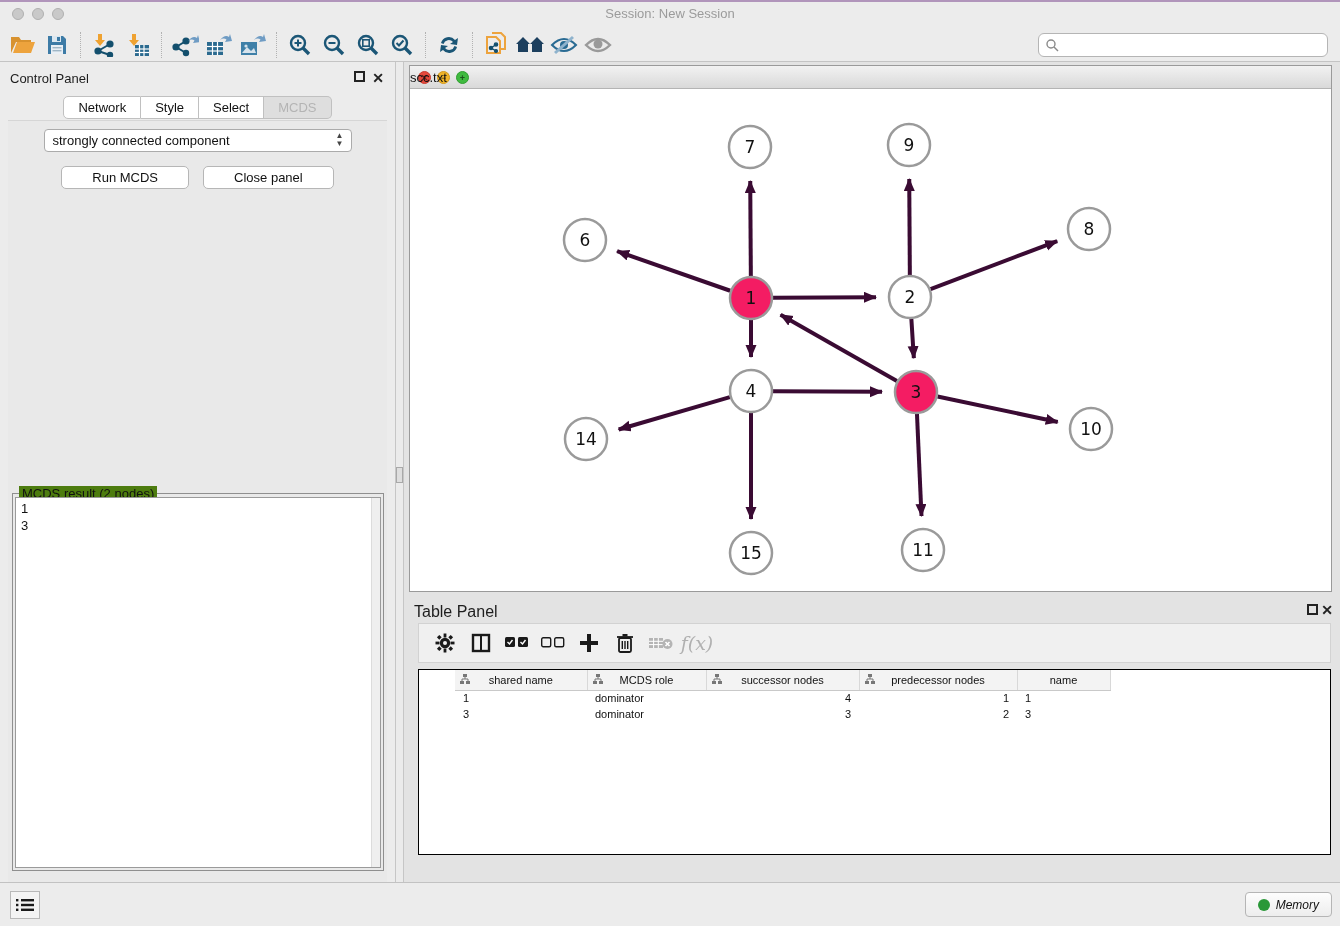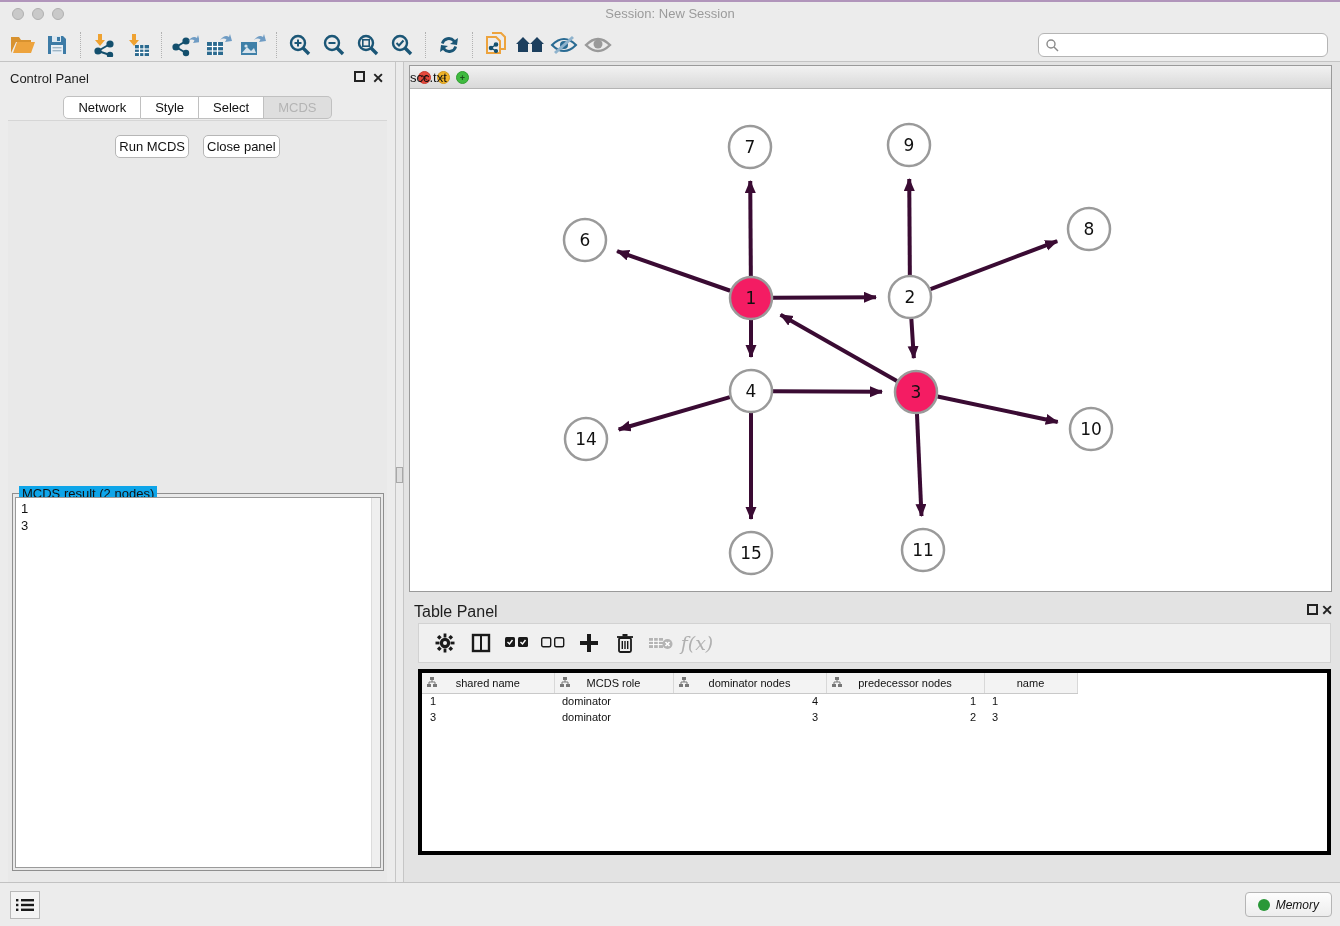--- a/index.html
+++ b/index.html
@@ -51,25 +51,25 @@
   .cp-content { position:absolute; left:8px; right:8px; top:58px; bottom:0; background:#e9e9e9;
     border-top:1px solid #d6d6d6; }
   .opt-label { text-align:center; margin-top:16px; font-size:13px; color:#111; }
   .opt-select { position:relative; margin:8px auto 0; width:308px; height:23px; background:#fff;
     border:1px solid #ababab; border-radius:4px; font-size:13px; color:#111;
     display:flex; align-items:center; padding-left:8px; cursor:default; }
   .opt-select .stepper { position:absolute; right:5px; top:2px; width:12px; line-height:8px;
     font-size:8px; color:#444; text-align:center; }
   .btn-row { display:flex; justify-content:center; gap:14px; margin-top:14px; }
   .push-btn { font-size:13px; color:#111; background:#fff; border:1px solid #b6b6b6;
-    border-radius:5px; padding:3px 3px; cursor:default; }
+    border-radius:5px; padding:3px 30px; cursor:default; }
 
   .result-group { position:absolute; left:4px; right:3px; top:372px; height:378px;
     border:1px solid #8f8f8f; }
-  .result-legend { position:absolute; left:6px; top:-8px; background:#0ea5e9; padding:0 3px;
+  .result-legend { position:absolute; left:6px; top:-8px; background:#4d7c0f; padding:0 3px;
     font-size:13px; color:#111; }
   .result-box { position:absolute; left:2px; right:2px; top:3px; bottom:2px; background:#fff;
     border:1px solid #9a9a9a; font-size:13px; color:#111; padding:2px 0 0 5px; overflow:hidden; }
   .result-scroll { position:absolute; right:0; top:0; bottom:0; width:9px; background:#efefef;
     border-left:1px solid #dcdcdc; }
   .result-line { line-height:17px; }
 
   
   .net-window { position:absolute; left:5px; top:3px; width:923px; height:527px;
     border:1px solid #9a9a9a; background:#fff; }
@@ -88,21 +88,21 @@
   .table-panel { position:absolute; left:0; top:535px; right:0; bottom:0; background:#e3e3e3; }
   .tp-title { position:absolute; left:10px; top:6px; font-size:16px; color:#1d1d1d; }
   .tp-float { right:22px; top:7px; } .tp-close { right:6px; top:6px; font-weight:bold; font-size:14px; }
   .tp-toolbar { position:absolute; left:14px; right:9px; top:26px; height:40px; background:#f0f0f0;
     border:1px solid #d2d2d2; display:flex; align-items:center; padding-left:8px; }
   .tp-btn { width:36px; height:32px; display:flex; align-items:center; justify-content:center;
     border:none; background:transparent; cursor:default; flex:0 0 auto; }
   .fx { font-family:"DejaVu Serif", serif; font-style:italic; font-size:19px; color:#b0b0b0; }
 
   .tp-table-wrap { position:absolute; left:14px; right:9px; top:72px; bottom:27px; background:#fff;
-    border:4px solid #000000; overflow:hidden; }
+    border:1px solid #000000; overflow:hidden;padding-left:36px; }
   table.node-table { border-collapse:collapse; font-size:11px; color:#111; table-layout:fixed; }
   table.node-table th { height:20px; background:#f3f3f3; font-weight:normal; font-size:11px;
     border-right:1px solid #d8d8d8; border-bottom:1px solid #c9c9c9; text-align:center;
     position:relative; white-space:nowrap; }
   table.node-table th .sorticon { position:absolute; left:5px; top:4px; }
   table.node-table td { height:16px; padding:0 8px; white-space:nowrap; }
   td.al{ text-align:left; } td.ar{ text-align:right; } td.name-col{ padding-left:10px; }
 
   .tp-tabs { position:absolute; left:0; right:0; bottom:3px; display:flex; justify-content:center; }
 
@@ -289,20 +289,24 @@
     <span class="panel-icon float-icon cp-float"></span>
     <span class="panel-icon cp-close">✕</span>
   </div>
   <div class="seg-tabs">
     <span class="seg-tab first">Network</span>
     <span class="seg-tab">Style</span>
     <span class="seg-tab">Select</span>
     <span class="seg-tab last disabled-active">MCDS</span>
   </div>
   <div class="cp-content">
+    <div class="opt-select">
+      <span>strongly connected component</span>
+      <span class="stepper">▲<br>▼</span>
+    </div>
     <div class="btn-row">
       <button class="push-btn">Run MCDS</button>
       <button class="push-btn">Close panel</button>
     </div>
     <div class="result-group">
       <span class="result-legend">MCDS result (2 nodes)</span>
       <div class="result-box">
         <div id="result-lines">
             <div class="result-line">1</div>
             <div class="result-line">3</div>
@@ -499,21 +503,21 @@
                     <g fill="#777">
                       <rect x="3" y="0" width="4" height="3"></rect>
                       <rect x="0" y="7" width="4" height="3"></rect>
                       <rect x="6" y="7" width="4" height="3"></rect>
                     </g>
                     <g stroke="#777" stroke-width="1" fill="none">
                       <path d="M5 3 v2 M2 7 v-2 h6 v2"></path>
                     </g>
                   </svg>
               </span>
-              <span>dominator nodes</span>
+              <span>successor nodes</span>
             </th>
             <th>
               <span class="sorticon">
                 <svg width="10" height="11" viewBox="0 0 10 11">
                     <g fill="#777">
                       <rect x="3" y="0" width="4" height="3"></rect>
                       <rect x="0" y="7" width="4" height="3"></rect>
                       <rect x="6" y="7" width="4" height="3"></rect>
                     </g>
                     <g stroke="#777" stroke-width="1" fill="none">

